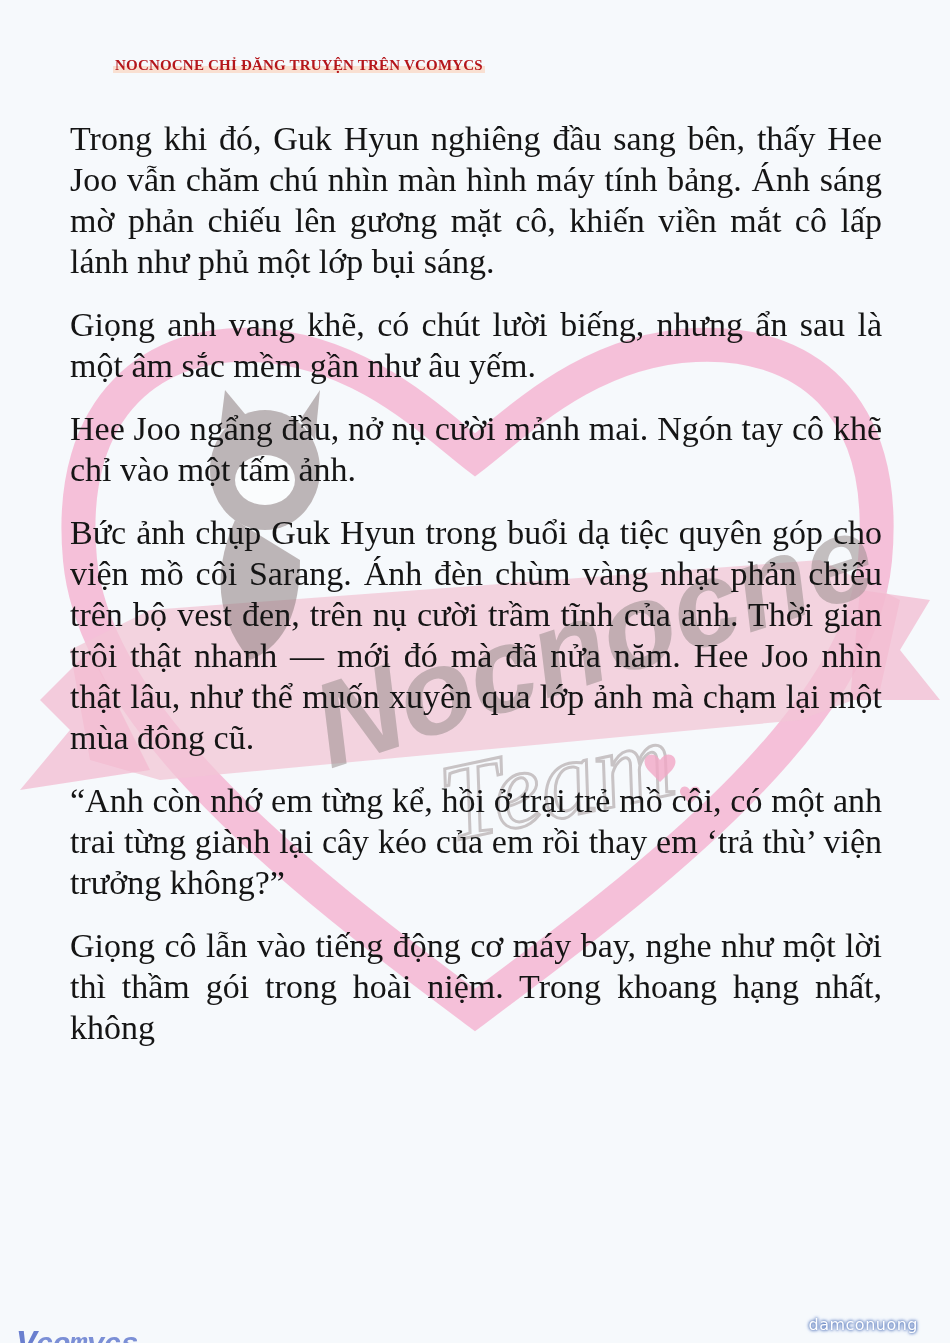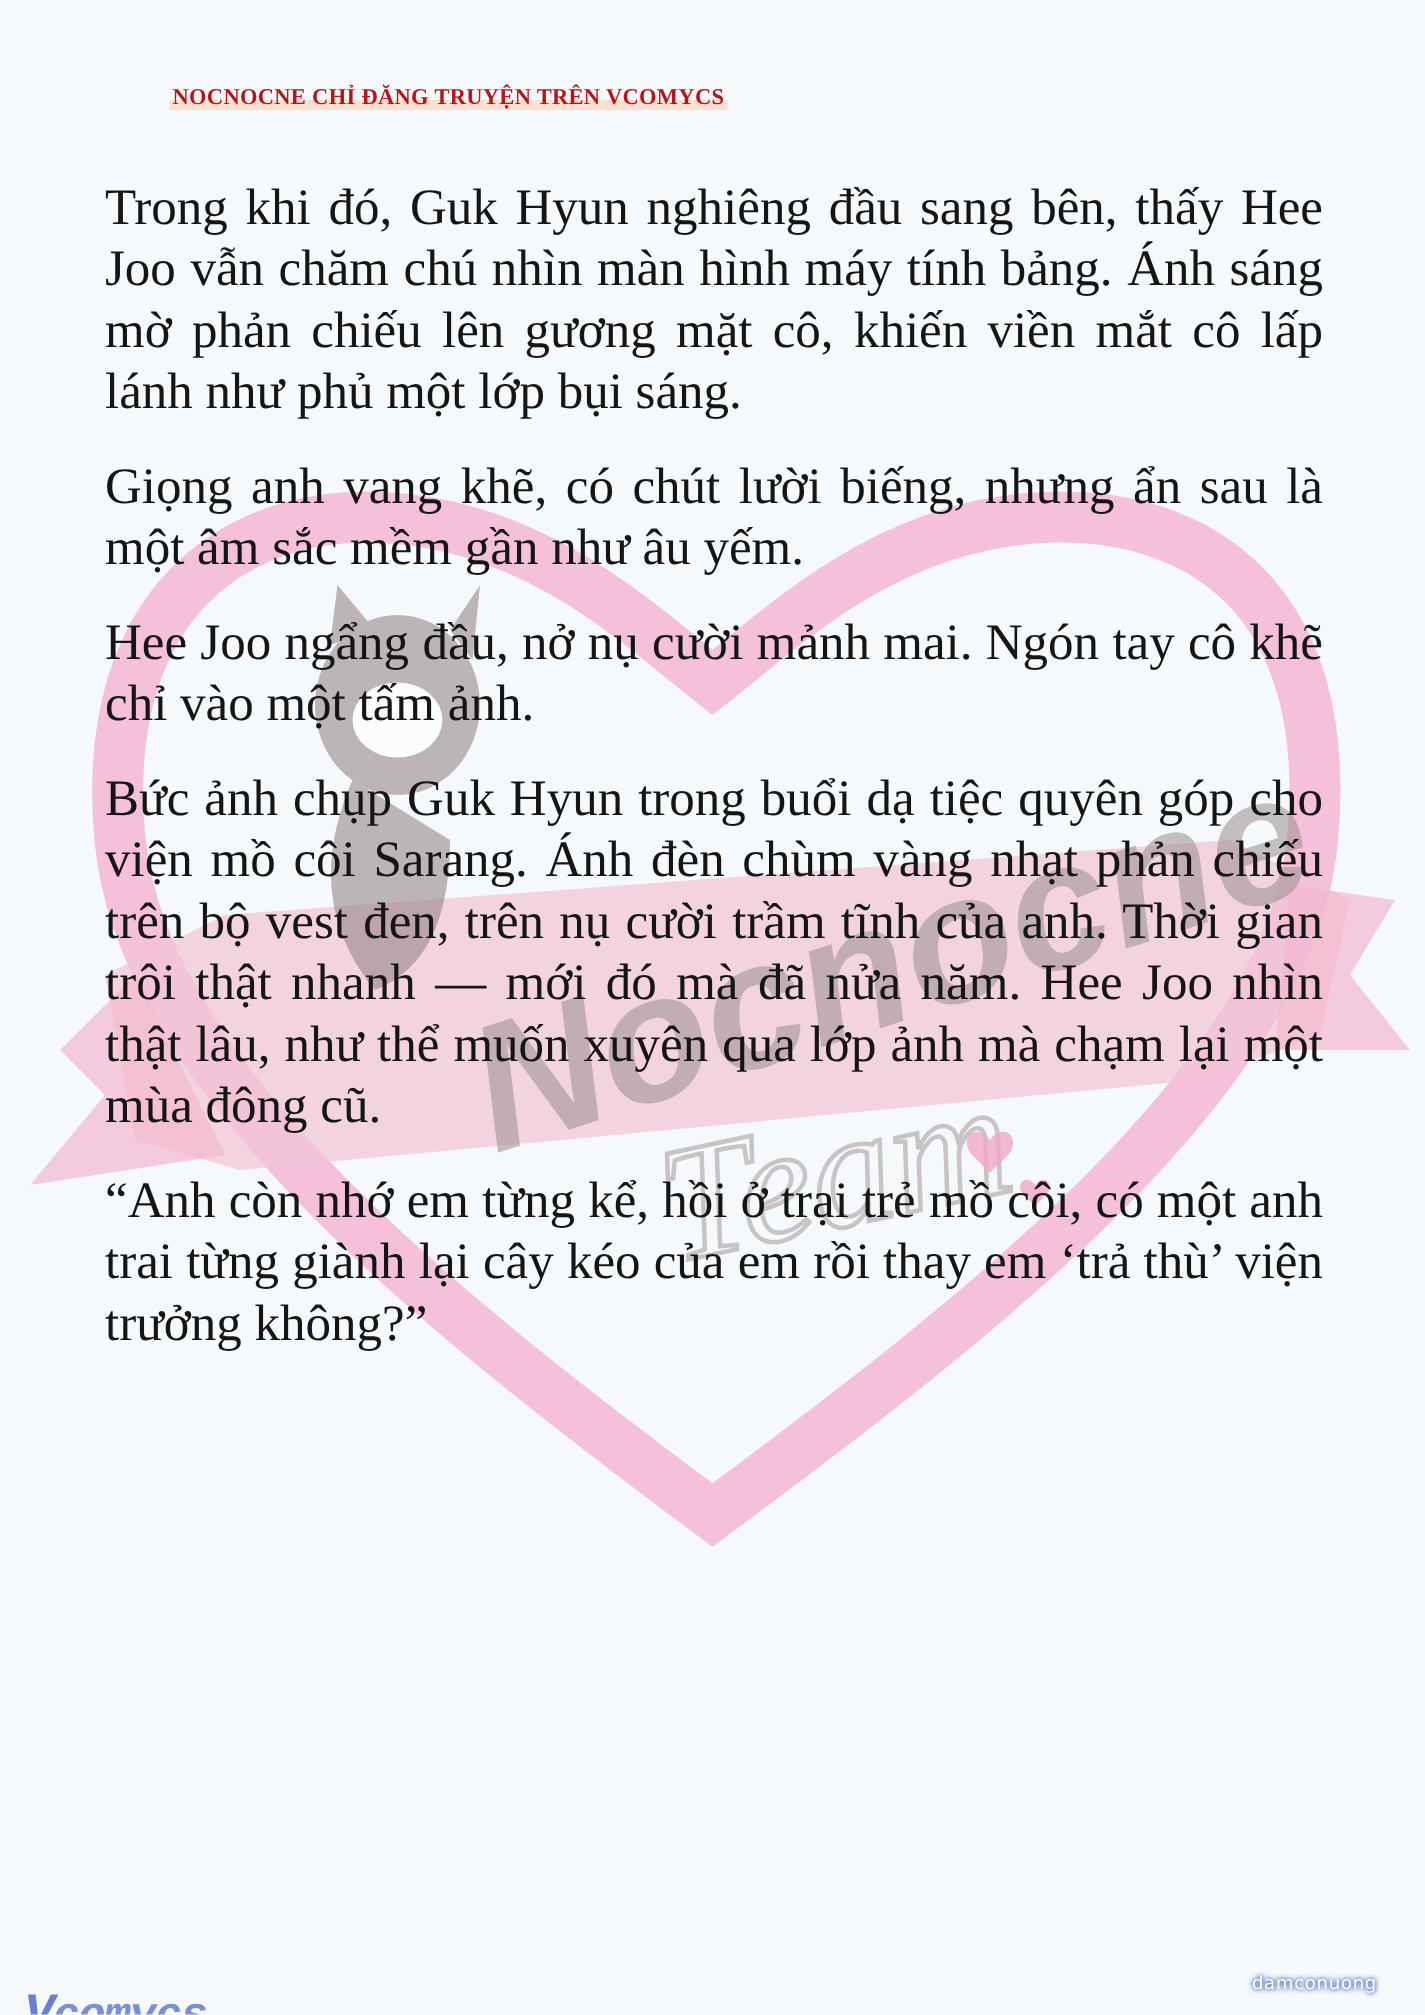--- a/index.html
+++ b/index.html
@@ -32,21 +32,21 @@
     text-align-last: left;
   }
   .footer-logo {
     position: absolute; left: 16px; top: 1325px; z-index: 2;
     font-family: Liberation Mono, monospace; font-style: italic; font-weight: bold;
     font-size: 30px; color: #7b8fd6; letter-spacing: -1px;
   }
   .footer-logo .v { color: #6a7fcf; font-size: 34px; }
   .footer-credit {
     position: absolute; right: 32px; top: 1315px; z-index: 2;
-    font-family: "DejaVu Sans", sans-serif; font-size: 12px; color: #ffffff;
+    font-family: "DejaVu Sans", sans-serif; font-size: 16px; color: #ffffff;
     text-shadow: 0 0 3px #5b7bbd, 0 0 3px #5b7bbd, 0 0 4px #7f9bd3;
     letter-spacing: 0.5px;
   }
 </style>
 </head>
 <body>
 
 <svg class="watermark" viewBox="0 0 950 1343" xmlns="http://www.w3.org/2000/svg">
 
   <path d="M475 1010 C 300 880, 95 720, 80 560 C 65 400, 160 340, 255 345 C 360 350, 430 420, 475 455 C 520 420, 590 350, 695 345 C 800 340, 890 400, 875 560 C 860 720, 650 880, 475 1010 Z" fill="none" stroke="#f4b6d2" stroke-width="34" opacity="0.85"></path>
@@ -71,19 +71,20 @@
 </svg>
 
 <div class="header-banner">NOCNOCNE CHỈ ĐĂNG TRUYỆN TRÊN VCOMYCS</div>
 
 <div class="content">
   <p>Trong khi đó, Guk Hyun nghiêng đầu sang bên, thấy Hee Joo vẫn chăm chú nhìn màn hình máy tính bảng. Ánh sáng mờ phản chiếu lên gương mặt cô, khiến viền mắt cô lấp lánh như phủ một lớp bụi sáng.</p>
   <p>Giọng anh vang khẽ, có chút lười biếng, nhưng ẩn sau là một âm sắc mềm gần như âu yếm.</p>
   <p>Hee Joo ngẩng đầu, nở nụ cười mảnh mai. Ngón tay cô khẽ chỉ vào một tấm ảnh.</p>
   <p>Bức ảnh chụp Guk Hyun trong buổi dạ tiệc quyên góp cho viện mồ côi Sarang. Ánh đèn chùm vàng nhạt phản chiếu trên bộ vest đen, trên nụ cười trầm tĩnh của anh. Thời gian trôi thật nhanh — mới đó mà đã nửa năm. Hee Joo nhìn thật lâu, như thể muốn xuyên qua lớp ảnh mà chạm lại một mùa đông cũ.</p>
   <p>“Anh còn nhớ em từng kể, hồi ở trại trẻ mồ côi, có một anh trai từng giành lại cây kéo của em rồi thay em ‘trả thù’ viện trưởng không?”</p>
+  <p>Giọng cô lẫn vào tiếng động cơ máy bay, nghe như một lời thì thầm gói trong hoài niệm. Trong khoang hạng nhất, không</p>
 </div>
 
 <div class="footer-logo">
   <span class="v">V</span><span>comycs</span>
 </div>
 
 <div class="footer-credit">damconuong</div>
 
 </body></html>

